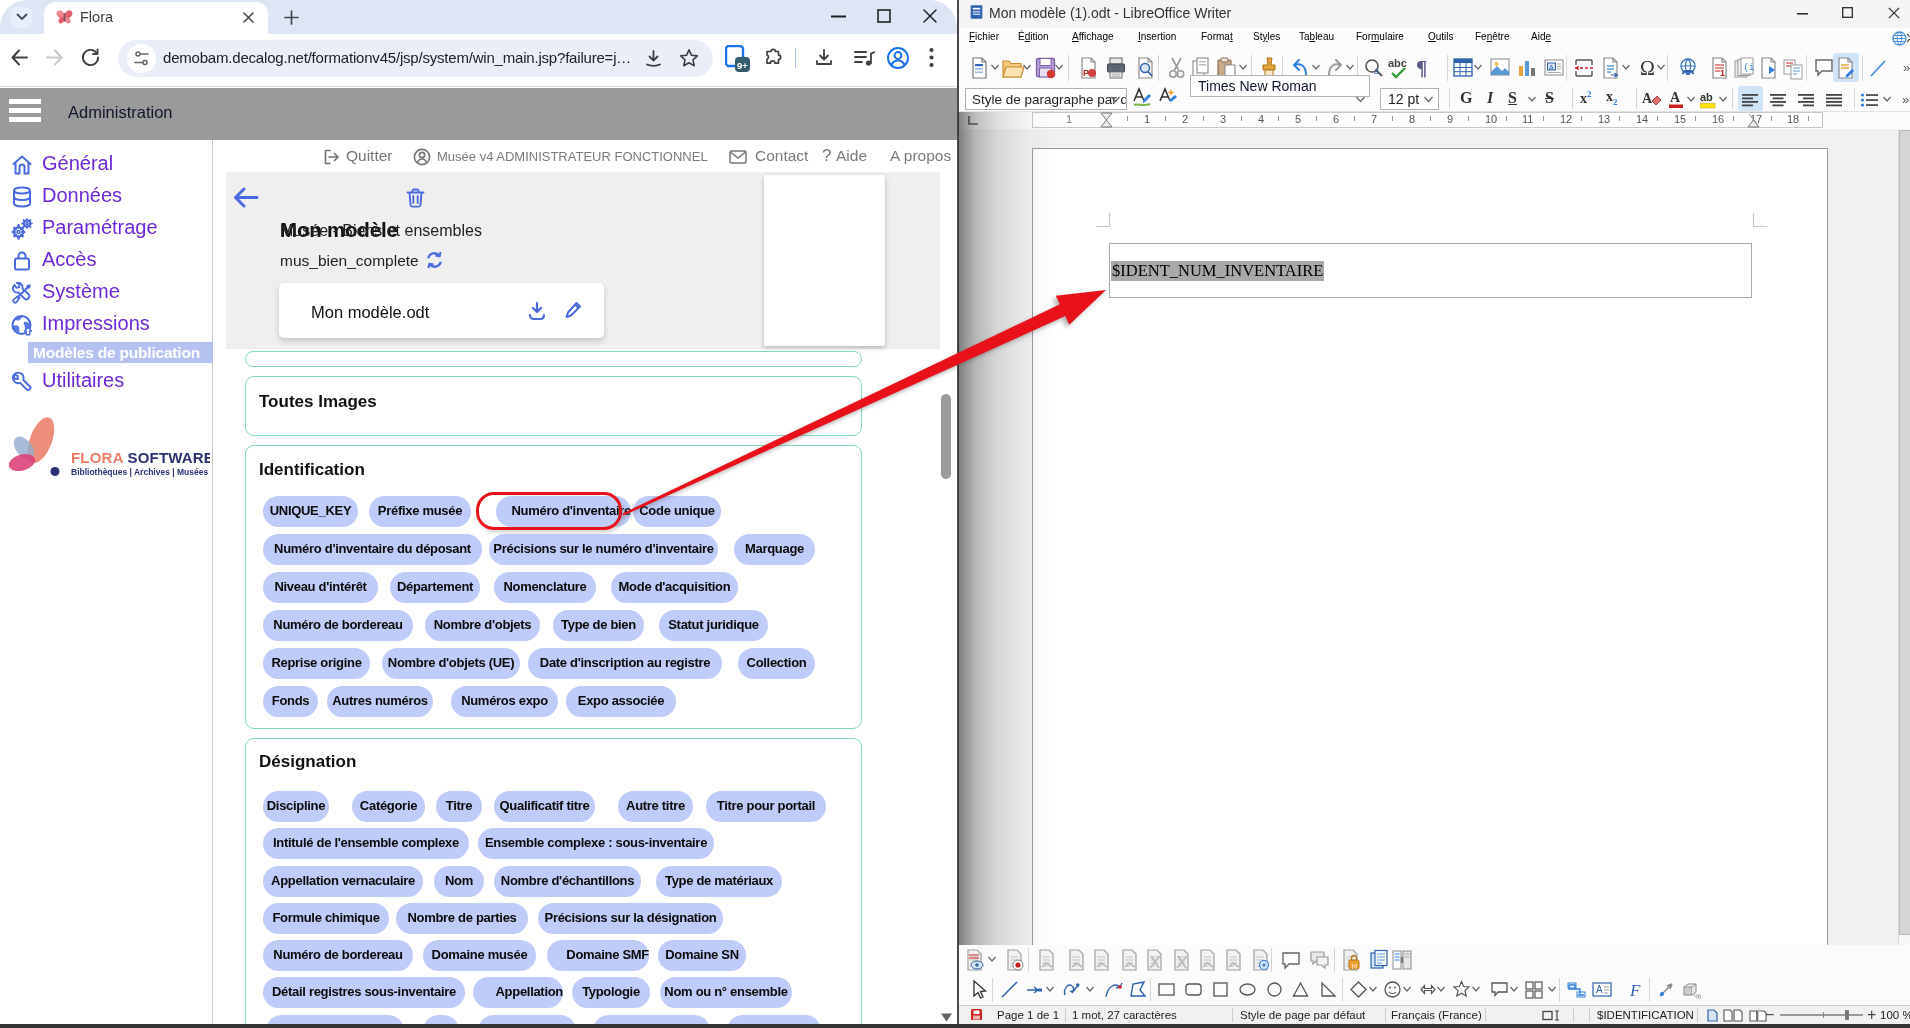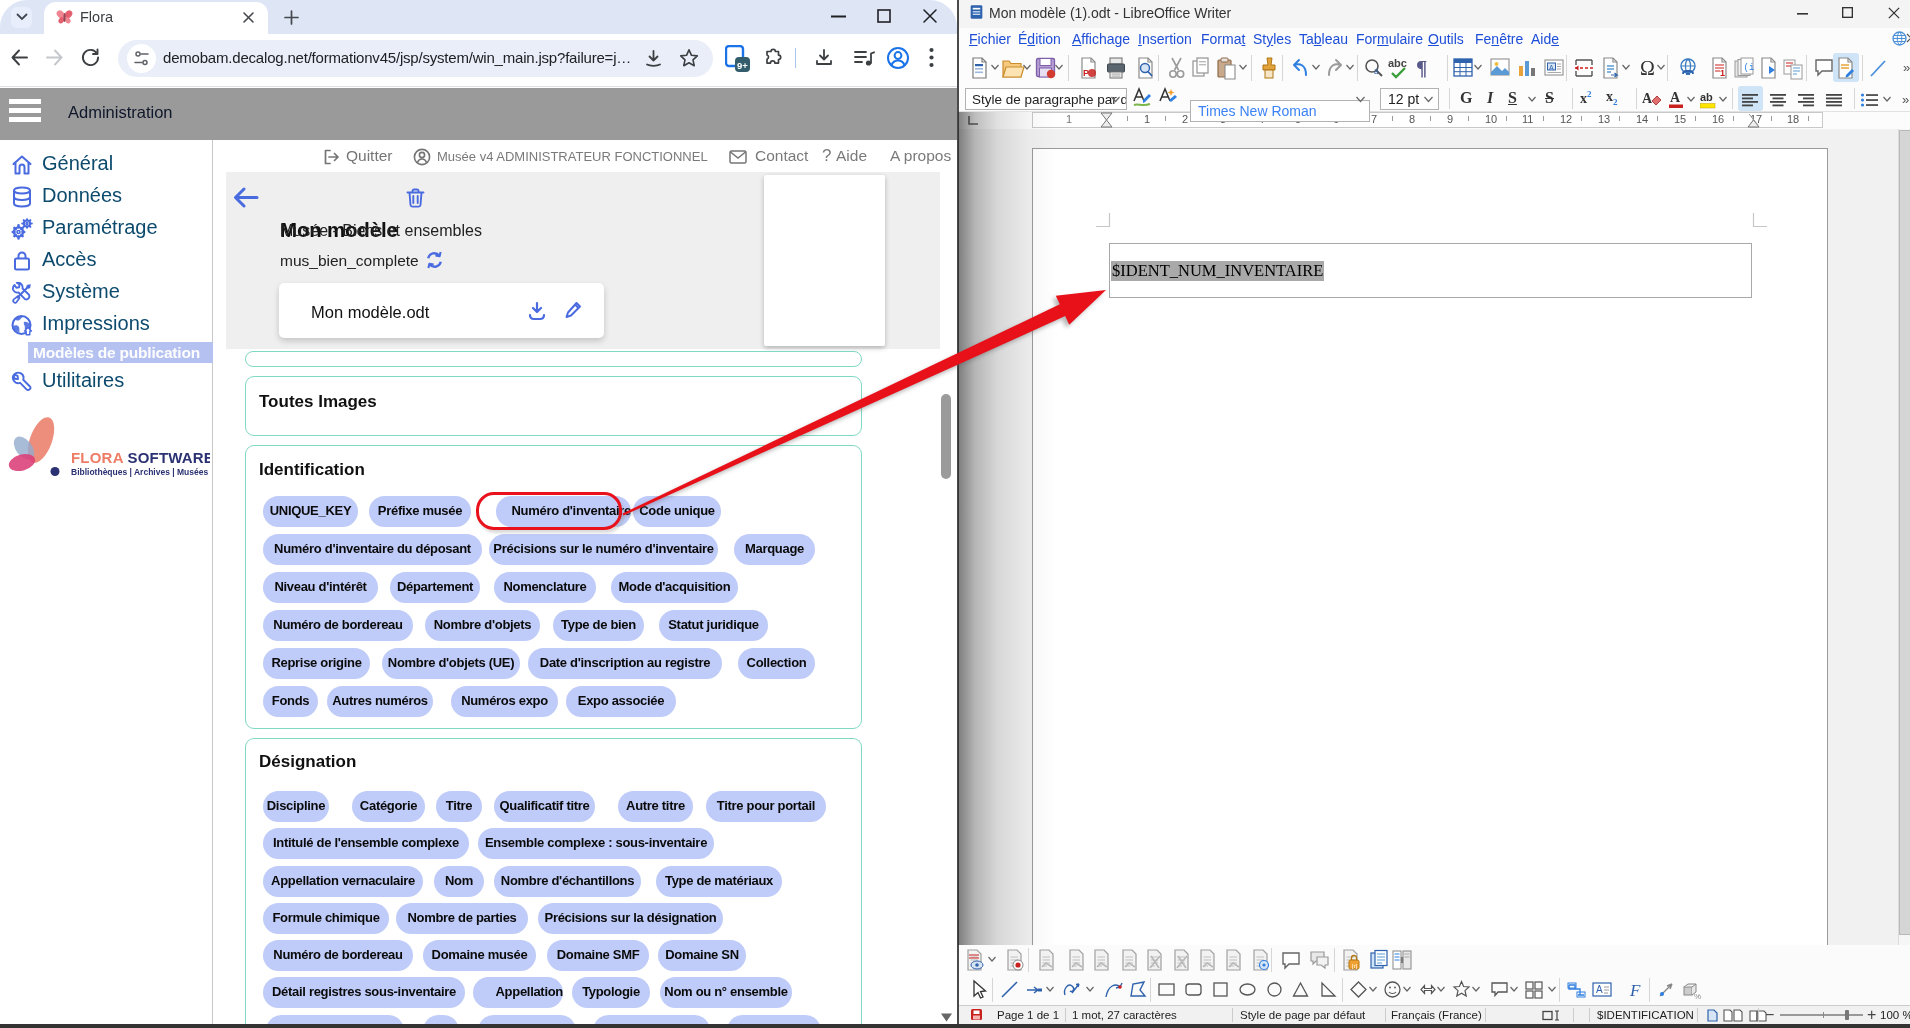--- a/index.html
+++ b/index.html
@@ -11,42 +11,42 @@
   
   #chrome { position:absolute; left:0; top:0; width:957px; height:1028px; overflow:hidden; background:#fff;border-radius:27px; }
   #tabstrip { position:absolute; left:0; top:0; width:957px; height:34px; background:#dee6f6; }
   #tab { position:absolute; left:44px; top:2px; width:224px; height:32px; background:#fff; border-radius:12px 12px 0 0; }
   #toolbar { position:absolute; left:0; top:34px; width:957px; height:53px; background:#fff; border-bottom:1px solid #dcdfe5; }
   #urlpill { position:absolute; left:118px; top:40px; width:595px; height:37px; border-radius:19px; background:#e9eef9; }
   #grayhdr { position:absolute; left:0; top:88px; width:957px; height:52px; background:#9a9a9a; }
 
   
   #sidebar { position:absolute; left:0; top:140px; width:213px; height:888px; background:#fff; border-right:1px solid #c9c9c9; }
-  .navitem { position:absolute; left:42px; font-size:20px; color:#0c4a6e; white-space:nowrap; }
+  .navitem { position:absolute; left:42px; font-size:20px; color:#6d28d9; white-space:nowrap; }
   .navicon { position:absolute; left:11px; width:22px; height:22px; }
   #navhl { position:absolute; left:28px; top:202px; width:185px; height:21px; background:#b5c2f1; color:#fdfdfd; font-weight:bold; font-size:15.5px; line-height:21px; padding-left:5px; letter-spacing:-0.2px; white-space:nowrap; overflow:hidden; }
 
   
   #linksbar { position:absolute; left:213px; top:140px; width:744px; height:32px; background:#fff; color:#757575; font-size:15.5px; }
   .lk { position:absolute; top:7px; white-space:nowrap; color:#7a7a7a; }
   #graypanel { position:absolute; left:226px; top:172px; width:714px; height:177px; background:#efefef; }
   .card { background:#fff; border-radius:5px; box-shadow:0 3px 6px rgba(0,0,0,0.18); position:absolute; }
 
   .secbox { position:absolute; left:245px; width:617px; border:1px solid #7fd9c4; border-radius:9px; background:#fff; }
   .sectitle { position:absolute; left:14px; font-weight:bold; font-size:17px; color:#101010; }
   .chip { position:absolute; height:31px; background:#bfcbf8; border-radius:15.5px; color:#0a0a0a; font-weight:bold; font-size:13px; letter-spacing:-0.3px; text-align:center; line-height:30px; white-space:nowrap; }
 
   
   #webscroll { position:absolute; left:941px; top:394px; width:10px; height:85px; background:#9b9b9b; border-radius:5px; }
 
   
   #lo { position:absolute; left:957px; top:0; width:953px; height:1028px; background:#fcfcfc; overflow:hidden; border-left:2px solid #4a4a4a; }
   #lo-title { position:absolute; left:0; top:0; width:953px; height:28px; background:#f4f4f4; }
   #lo-menu { position:absolute; left:0; top:28px; width:953px; height:22px; background:#fcfcfc; }
-  .mi { position:absolute; top:31px; white-space:nowrap; font-size:14px; color:#1d4ed8; }
+  .mi { position:absolute; top:31px; white-space:nowrap; font-size:10px; color:#000000; }
   #lo-tb1 { position:absolute; left:0; top:50px; width:953px; height:36px; background:#fcfcfc; }
   #lo-tb2 { position:absolute; left:0; top:86px; width:953px; height:26px; background:#fcfcfc; border-bottom:1px solid #e2e2e2; }
   #lo-ruler { position:absolute; left:0; top:112px; width:953px; height:17px; background:#fcfcfc; }
   #lo-work { position:absolute; left:0; top:129px; width:953px; height:816px; background:#f1f1f1; overflow:hidden; }
   #lo-page { position:absolute; left:73px; top:19px; width:796px; height:900px; background:#fff; border:1px solid #9a9a9a; }
   #lo-bot1 { position:absolute; left:0; top:945px; width:953px; height:30px; background:#fbfbfb; }
   #lo-bot2 { position:absolute; left:0; top:975px; width:953px; height:30px; background:#fbfbfb; }
   #lo-status { position:absolute; left:0; top:1005px; width:953px; height:19px; background:#f1f1f1; border-top:1px solid #cccccc; font-size:11.5px; color:#222; }
   .st { position:absolute; white-space:nowrap; font-size:11.5px; color:#222; }
   #lo-vscroll { position:absolute; left:939px; top:129px; width:14px; height:816px; background:#f6f6f6; border-left:1px solid #dcdcdc; }
@@ -311,21 +311,21 @@
     <div class="chip" style="left:478px;top:828px;width:236px;">Ensemble complexe : sous-inventaire</div>
     <div class="chip" style="left:263px;top:866px;width:160px;">Appellation vernaculaire</div>
     <div class="chip" style="left:434px;top:866px;width:50px;">Nom</div>
     <div class="chip" style="left:494px;top:866px;width:147px;">Nombre d'échantillons</div>
     <div class="chip" style="left:656px;top:866px;width:126px;">Type de matériaux</div>
     <div class="chip" style="left:263px;top:903px;width:126px;">Formule chimique</div>
     <div class="chip" style="left:396px;top:903px;width:132px;">Nombre de parties</div>
     <div class="chip" style="left:538px;top:903px;width:185px;">Précisions sur la désignation</div>
     <div class="chip" style="left:263px;top:940px;width:150px;">Numéro de bordereau</div>
     <div class="chip" style="left:423px;top:940px;width:113px;">Domaine musée</div>
-    <div class="chip" style="left:547px;top:940px;width:102px;">Domaine SMF</div>
+    <div class="chip" style="left:547px;top:940px;width:102px;text-align:right;">Domaine SMF</div>
     <div class="chip" style="left:658px;top:940px;width:88px;">Domaine SN</div>
     <div class="chip" style="left:263px;top:977px;width:202px;">Détail registres sous-inventaire</div>
     <div class="chip" style="left:473px;top:977px;width:90px;text-align:right;">Appellation</div>
     <div class="chip" style="left:572px;top:977px;width:78px;">Typologie</div>
     <div class="chip" style="left:660px;top:977px;width:132px;">Nom ou n° ensemble</div>
     <div class="chip" style="left:266px;top:1015px;width:138px;"></div>
     <div class="chip" style="left:423px;top:1015px;width:36px;"></div>
     <div class="chip" style="left:478px;top:1015px;width:98px;"></div>
     <div class="chip" style="left:593px;top:1015px;width:117px;"></div>
     <div class="chip" style="left:727px;top:1015px;width:94px;"></div>
@@ -888,21 +888,21 @@
   <svg class="abs" style="left:173px;top:87px;" width="21" height="23" viewBox="0 0 21 23">
       <path d="M2 14 L7 2 L12 14 M4 10 H10" stroke="#333" stroke-width="1.5" fill="none"></path>
       <path d="M11 13 L17 7 L19 9 L13 15 L11 16 Z" fill="#2f7fe0"></path>
       <path d="M2 18 C6 16 10 20 18 17" stroke="#7ab648" stroke-width="2" fill="none"></path>
     </svg>
   <svg class="abs" style="left:199px;top:87px;" width="21" height="23" viewBox="0 0 21 23">
       <path d="M2 14 L7 2 L12 14 M4 10 H10" stroke="#333" stroke-width="1.5" fill="none"></path>
       <path d="M13 2 l1 2.5 2.5 1 -2.5 1 -1 2.5 -1 -2.5 -2.5 -1 2.5 -1 Z" fill="#f0a030"></path>
       <path d="M11 13 L17 8 L19 10 L13 15 Z" fill="#2f7fe0"></path>
     </svg>
-  <div class="abs" style="left:231px;top:100px;width:180px;height:22px;background:#fff;border:1px solid #b2b2b2;font-size:14px;color:#3b82f6;line-height:21px;padding-left:7px;overflow:hidden;white-space:nowrap;">Times New Roman</div>
+  <div class="abs" style="left:231px;top:75px;width:180px;height:22px;background:#fff;border:1px solid #b2b2b2;font-size:14px;color:#0f172a;line-height:21px;padding-left:7px;overflow:hidden;white-space:nowrap;">Times New Roman</div>
   <svg class="abs" style="left:397px;top:96px;" width="9" height="7" viewBox="0 0 9 7">
       <path d="M0.5 1 L4.5 5.5 L8.5 1" fill="none" stroke="#666" stroke-width="1.2"></path>
     </svg>
   <div class="abs" style="left:421px;top:88px;width:59px;height:22px;background:#fff;border:1px solid #b2b2b2;font-size:14px;color:#222;line-height:21px;padding-left:7px;">12 pt</div>
   <svg class="abs" style="left:465px;top:96px;" width="9" height="7" viewBox="0 0 9 7">
       <path d="M0.5 1 L4.5 5.5 L8.5 1" fill="none" stroke="#666" stroke-width="1.2"></path>
     </svg>
   <div class="abs" style="left:490px;top:88px;width:1px;height:21px;background:#d6d6d6;"></div>
   <div class="abs" style="left:501px;top:89px;font-size:16px;color:#333;font-weight:bold;font-family:'Liberation Serif', serif;">G</div>
   <div class="abs" style="left:528px;top:89px;font-size:16px;color:#333;font-weight:bold;font-family:'Liberation Serif', serif;font-weight:bold;font-style:italic;">I</div>

